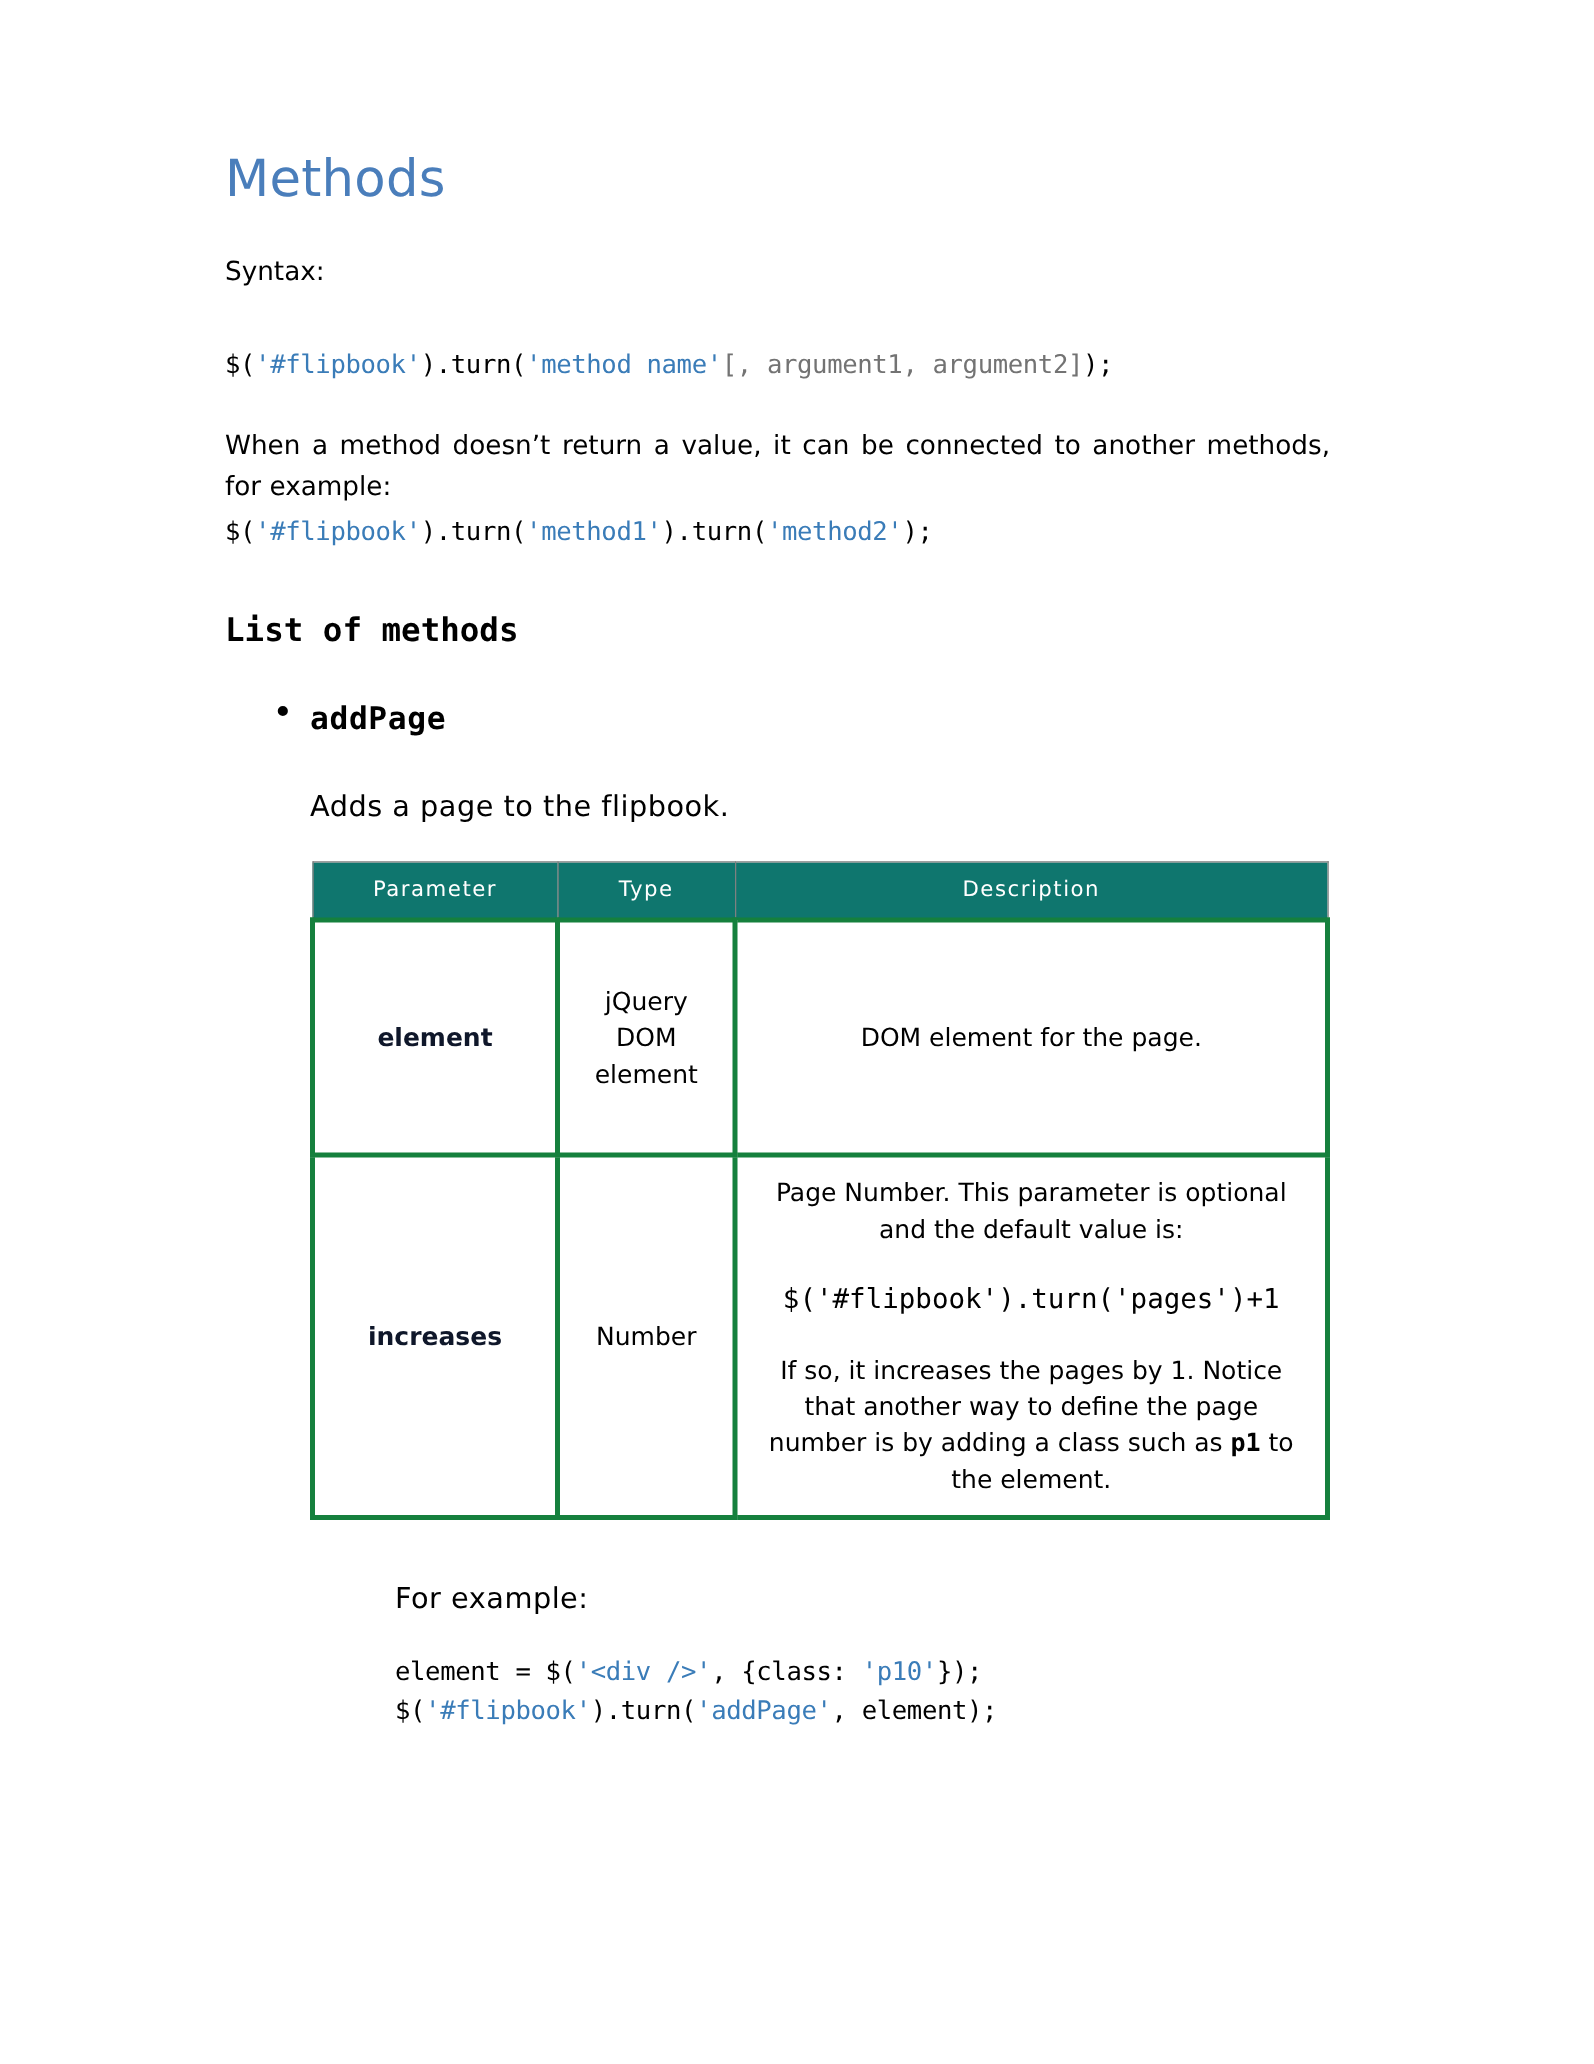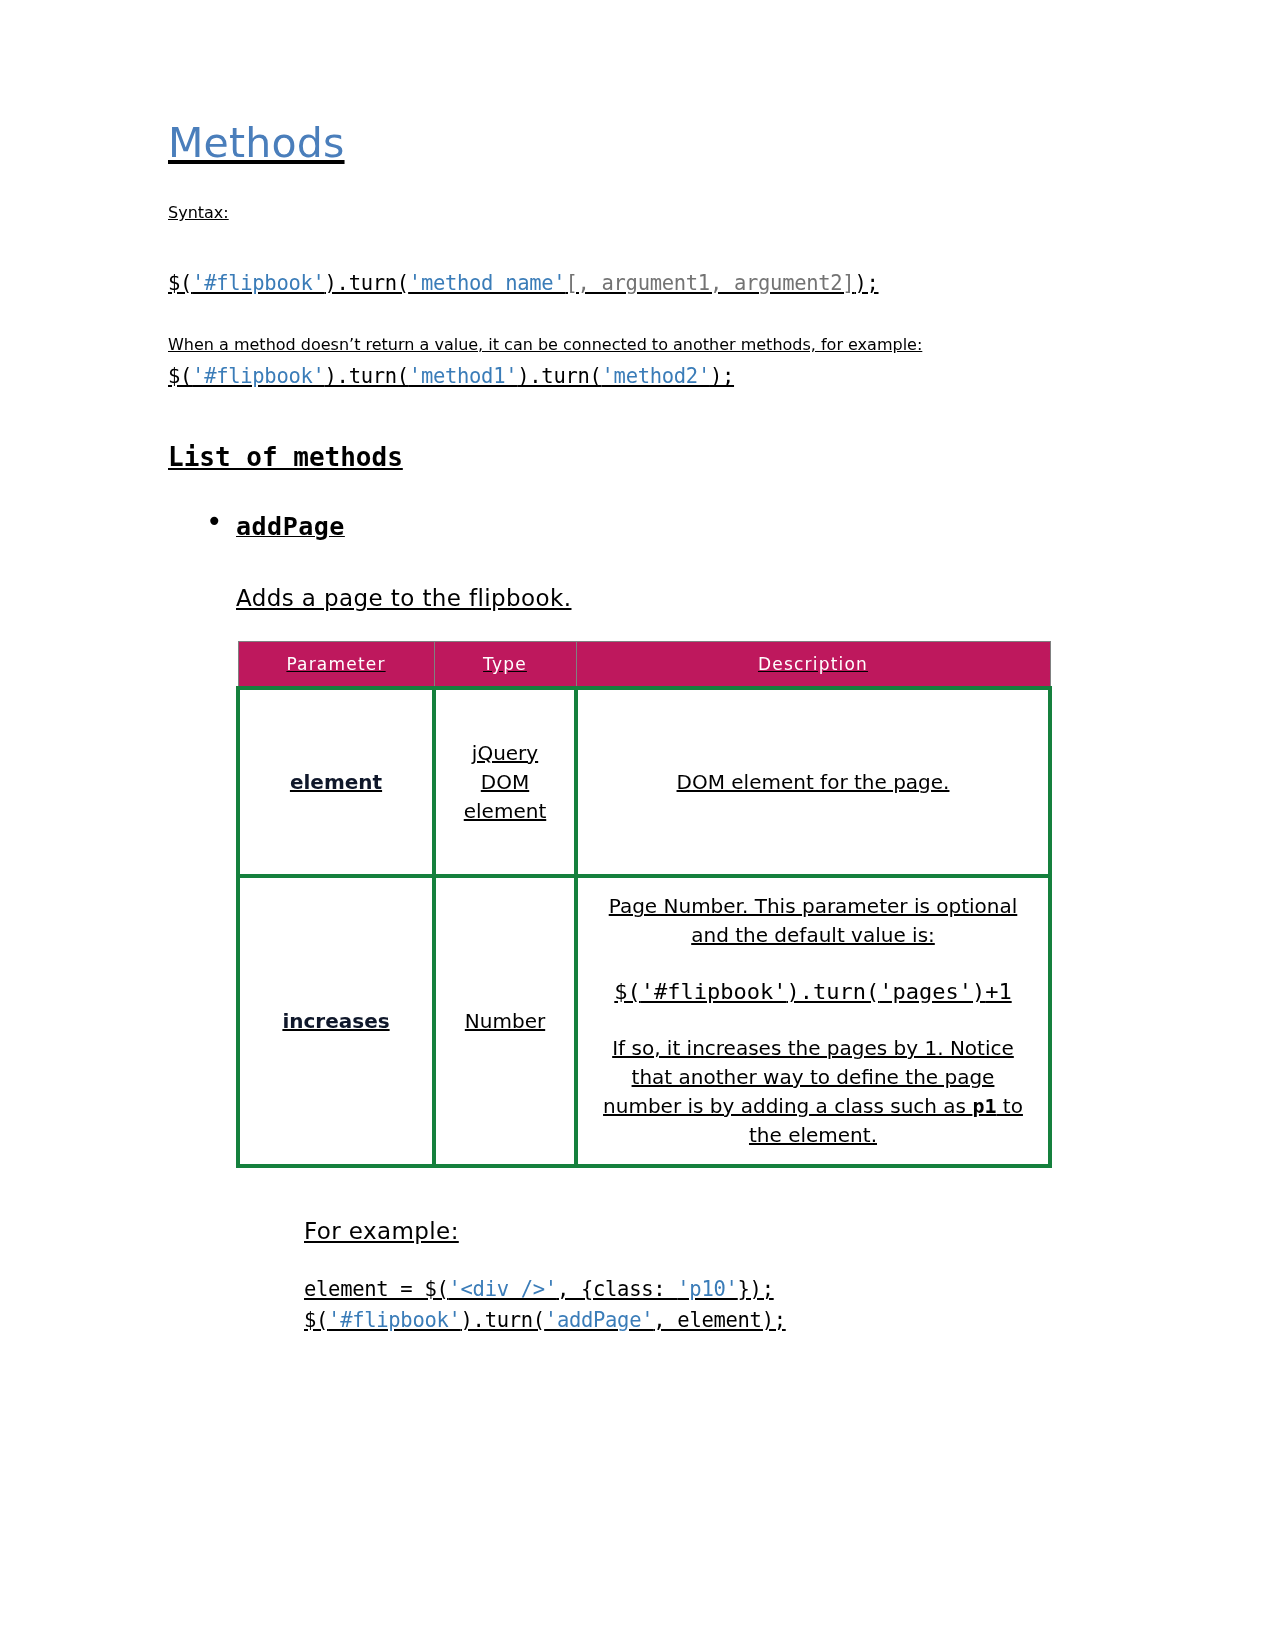--- a/index.html
+++ b/index.html
@@ -17,36 +17,35 @@
   }
   .page {
     position: absolute;
     left: 0; top: 0;
     width: 1275px;
     height: 1651px;
     padding: 0;
   }
   .content {
     position: absolute;
-    left: 168px;
+    left: 180px;
     top: 120px;
     width: 884px;
-    text-decoration: underline;
   }
   h1.doc-title {
     font-family: "DejaVu Sans", sans-serif;
     font-weight: 400;
     font-size: 41px;
     color: #4a7ebb;
     margin: 0 0 0 0;
     line-height: 1.15;
     letter-spacing: 0.2px;
   }
   p.body-text {
-    font-size: 16px;
+    font-size: 21px;
     line-height: 1.55;
     margin: 34px 0 0 0;
     text-align: justify;
     font-family: "DejaVu Sans", sans-serif;
   }
   .code {
     font-family: "DejaVu Sans Mono", monospace;
     font-size: 20.5px;
     letter-spacing: -0.3px;
     line-height: 1.5;
@@ -94,21 +93,21 @@
     margin: 44px 0 0 0;
     letter-spacing: 0.4px;
   }
   table.param-table {
     border-collapse: collapse;
     margin: 30px 0 0 0;
     width: 816px;
     table-layout: fixed;
   }
   table.param-table th {
-    background: #be185d;
+    background: #0f766e;
     color: #ffffff;
     font-weight: normal;
     font-size: 17px;
     letter-spacing: 1.2px;
     padding: 12px 4px;
     border: 1px solid #808080;
     text-align: center;
     font-family: "DejaVu Sans", sans-serif;
   }
   table.param-table td {

